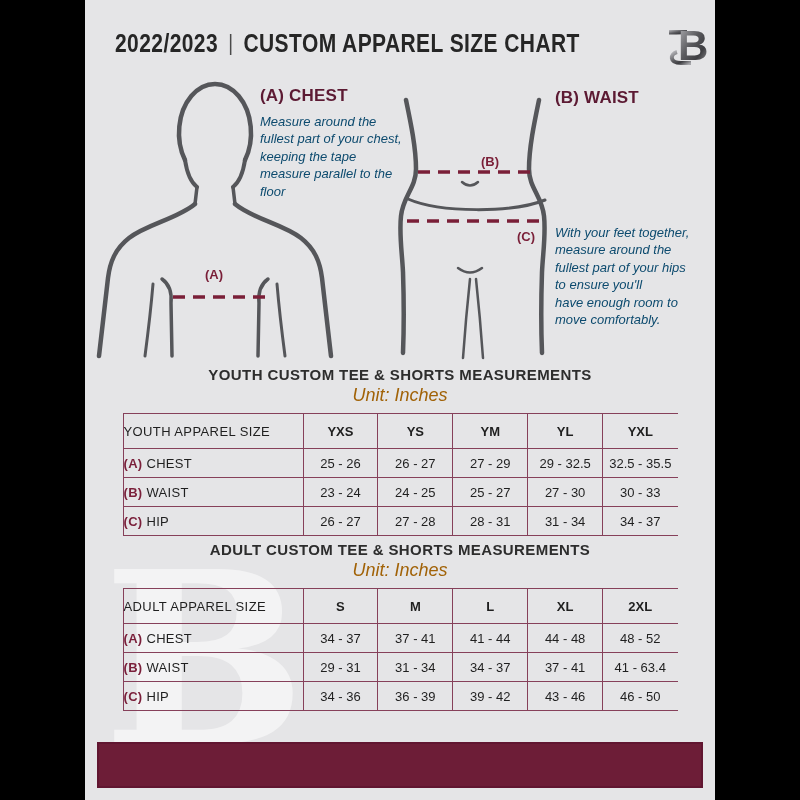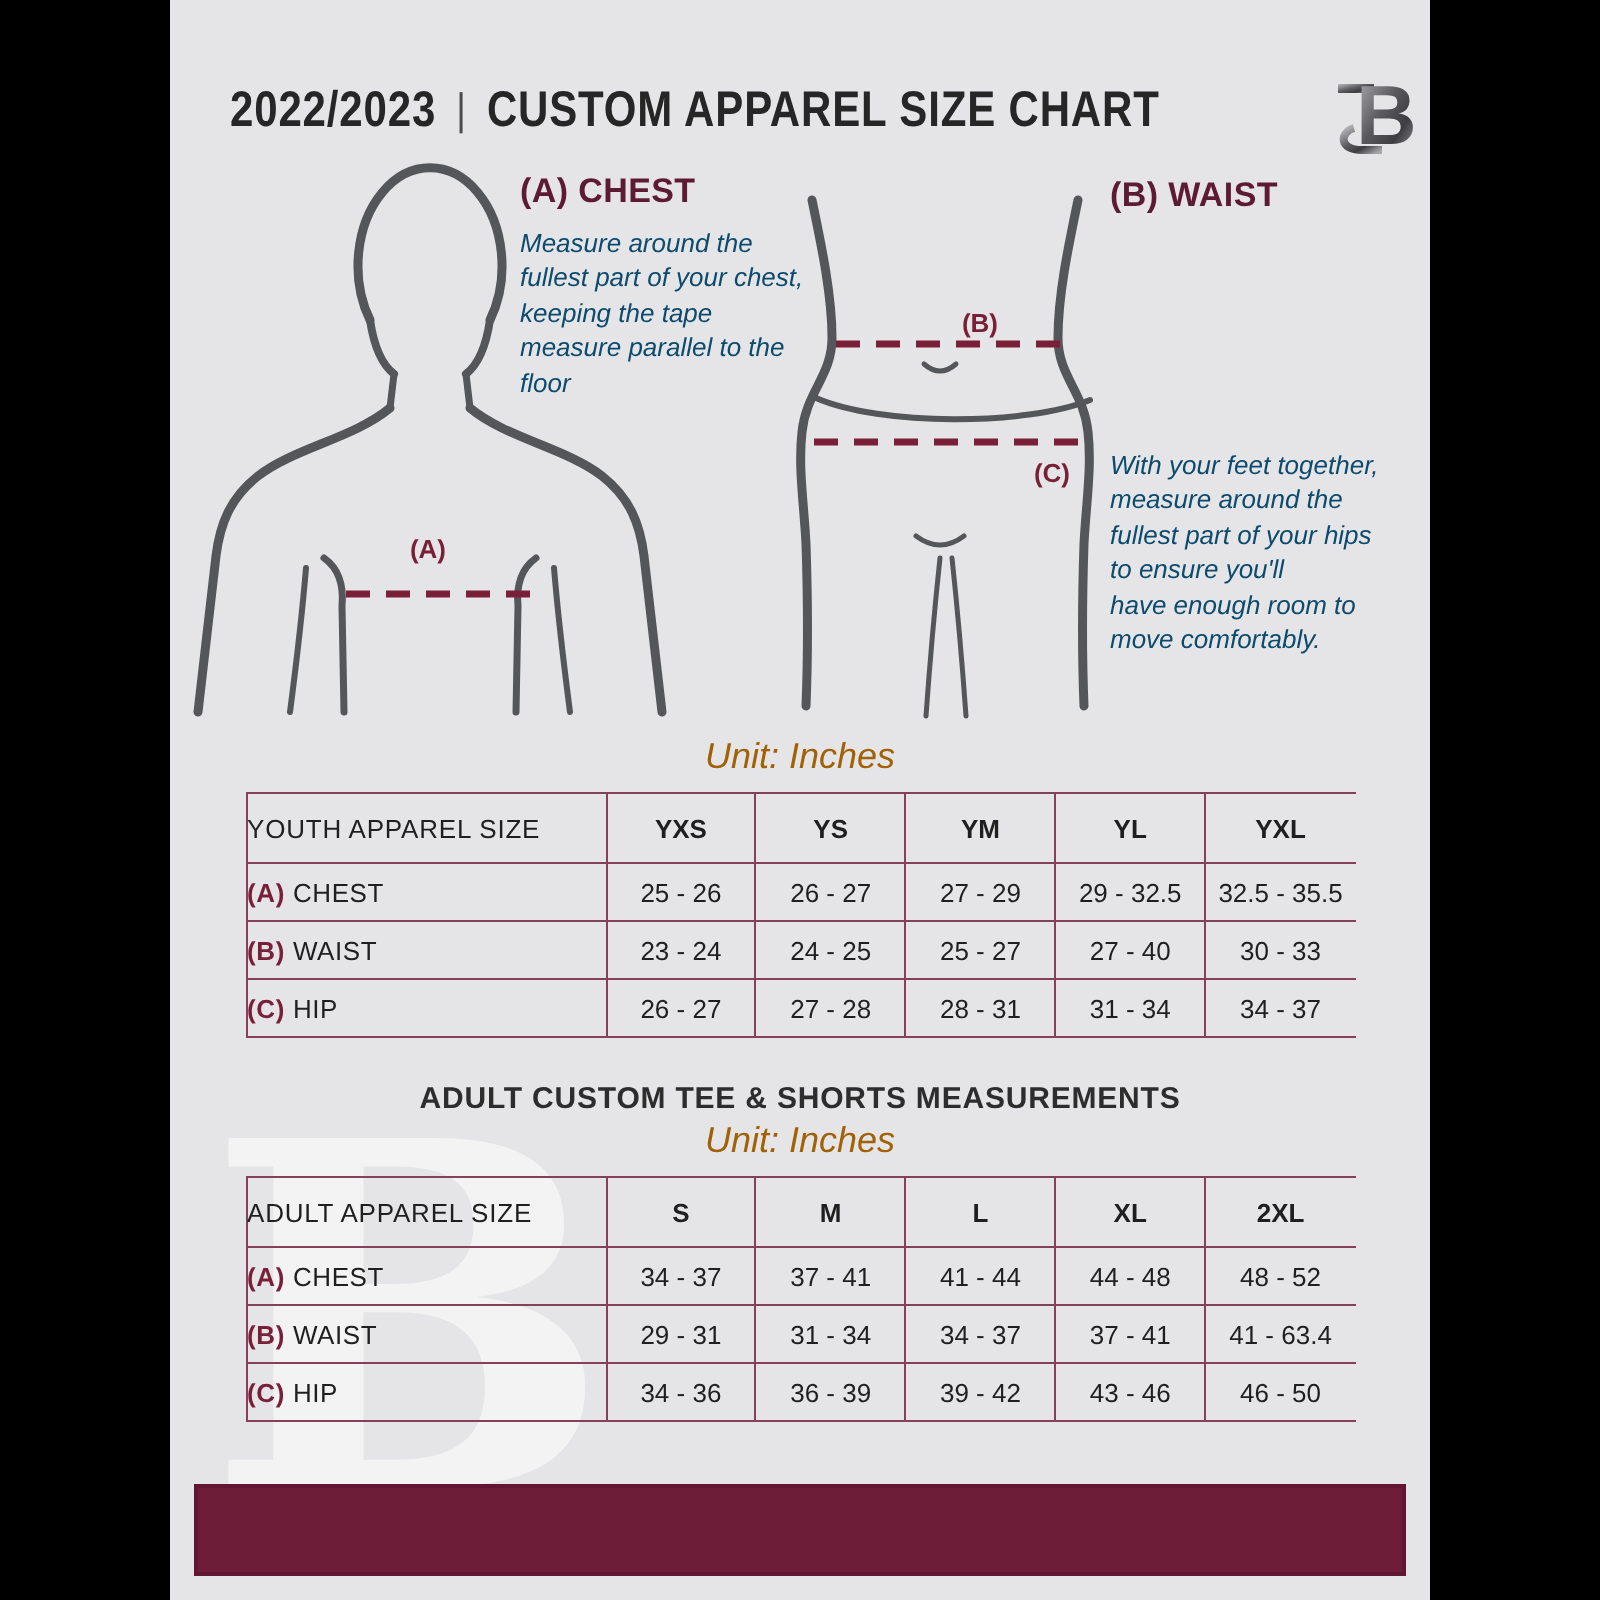--- a/index.html
+++ b/index.html
@@ -6,21 +6,21 @@
   .stage{position:relative;width:800px;height:800px;background:#000;overflow:hidden;
          font-family:"Liberation Sans",sans-serif;}
   .doc{position:absolute;left:85px;top:0;width:630px;height:800px;background:#e5e5e7;overflow:hidden;}
 
   
   .watermark{position:absolute;left:18px;top:540px;z-index:0;
     font-family:"DejaVu Serif",serif;font-weight:bold;font-size:240px;line-height:1;
     color:rgba(255,255,255,0.55);user-select:none;}
 
   
-  .hdr{position:absolute;top:28px;left:30px;right:24px;height:54px;z-index:1;
+  .hdr{position:absolute;top:16px;left:30px;right:24px;height:54px;z-index:1;
        display:flex;align-items:center;justify-content:space-between;}
   .hdr-title{display:flex;align-items:center;white-space:nowrap;
     font-weight:800;font-size:25px;color:#262626;letter-spacing:.5px;
     transform:scaleX(.84);transform-origin:left center;}
   .hdr-title .pipe{font-weight:400;color:#4a4a4a;margin:0 12px;font-size:22px;}
   .brand{display:flex;align-items:center;gap:9px;}
 
   
   .fig-svg{position:absolute;left:0;top:72px;z-index:1;}
   .instr{position:absolute;z-index:2;}
@@ -127,20 +127,21 @@
     </div>
     <div class="instr instr-b">
       <h3>(B) WAIST</h3>
     </div>
     <div class="instr instr-c">
       <p>With your feet together, measure around the fullest part of your hips to ensure you'll
 have enough room to move comfortably.</p>
     </div>
 
     <div class="tbl-sec youth">
+      <h2 class="tbl-title">YOUTH CUSTOM TEE &amp; SHORTS MEASUREMENTS</h2>
       <div class="tbl-unit">Unit: Inches</div>
       <table class="size">
         <colgroup>
             <col class="lbl">
             <col>
             <col>
             <col>
             <col>
             <col>
           </colgroup>
@@ -159,21 +160,21 @@
           <td class="val">26 - 27</td>
           <td class="val">27 - 29</td>
           <td class="val">29 - 32.5</td>
           <td class="val">32.5 - 35.5</td>
         </tr>
         <tr class="rw">
           <td class="rowlbl"><b>(B)</b><span>WAIST</span></td>
           <td class="val">23 - 24</td>
           <td class="val">24 - 25</td>
           <td class="val">25 - 27</td>
-          <td class="val">27 - 40</td>
+          <td class="val">27 - 30</td>
           <td class="val">30 - 33</td>
         </tr>
         <tr class="rw">
           <td class="rowlbl"><b>(C)</b><span>HIP</span></td>
           <td class="val">26 - 27</td>
           <td class="val">27 - 28</td>
           <td class="val">28 - 31</td>
           <td class="val">31 - 34</td>
           <td class="val">34 - 37</td>
         </tr>

